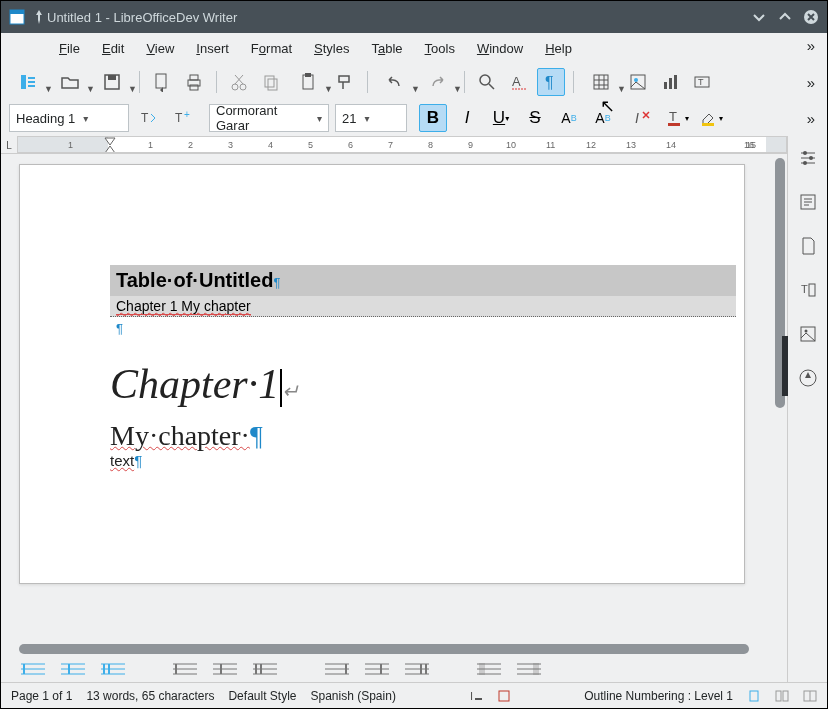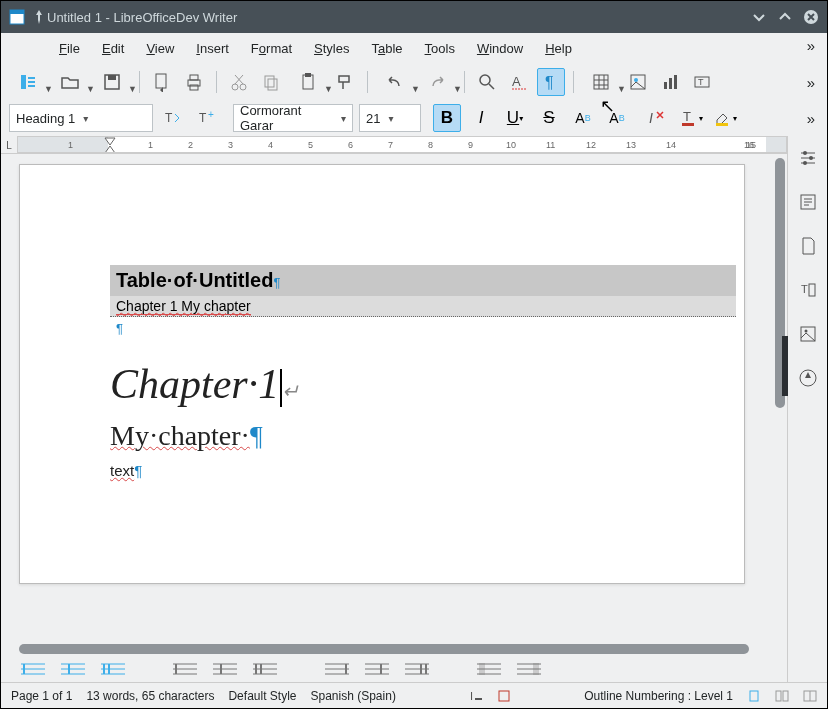--- a/index.html
+++ b/index.html
@@ -53,21 +53,21 @@
 .scroll-h { height: 14px; background: #eff0f1; display:flex; align-items:center; padding: 0 18px 0 18px;}
 .scroll-h .track { flex:1; height:10px; background:#8f9499; border-radius:5px; margin-right:20px;}
 .toc-title-row { background: #c7c7c7; padding: 4px 6px; }
 .toc-title { font-weight: bold; font-size: 20px; color: #000; }
 .toc-entry-row { background: #dcdcdc; padding: 2px 6px; font-size: 14px; color: #000; border-bottom: 1px dotted #666; }
 .toc-entry-row span.entry { border-bottom: 1px solid #d84a4a; }
 .pilcrow { color: #1e88c9; }
 .doc-heading1 { font-family: Georgia, serif; font-style: italic; font-size: 42px; color: #222; margin-top: 20px; position: relative; }
 .doc-heading1 .return-arrow { font-size: 20px; color: #888; }
 .doc-heading2 { font-family: Georgia, serif; font-size: 28px; color: #222; margin-top: 12px; }
-.doc-text { font-size: 15px; color: #222; margin-top: 10px; }
+.doc-text { font-size: 15px; color: #222; }
 .wavy { text-decoration: underline wavy #d84a4a; text-decoration-thickness:1px;}
 .cursor-caret { display:inline-block; width:2px; height:38px; background:#000; vertical-align:middle; margin-left:1px;}
 .cursor-pointer { position: absolute; top: 95px; left: 600px; font-size: 18px; color: #000; }
 </style>
 </head>
 <body>
 
 <div class="window">
 
   <div class="titlebar">
@@ -230,42 +230,42 @@
           <rect x="3" y="5" width="14" height="10" fill="none" stroke="#555"></rect>
           <text x="6" y="13" font-size="9" fill="#555">T</text>
         </svg>
       </div>
     <div class="chevrons">»</div>
   </div>
 
   <div class="cursor-pointer">↖</div>
 
   <div class="fmtbar">
-    <div class="combo" style="width:144px">
+    <div class="combo" style="width:120px">
         <span>Heading 1</span>
         <span class="arr">▾</span>
       </div>
     <div class="fbtn">
         <svg viewBox="0 0 20 20">
           <text x="2" y="14" font-size="12" fill="#555">T</text>
           <path d="M12 6l4 4-4 4" fill="none" stroke="#3daee9"></path>
         </svg>
       </div>
     <div class="fbtn">
         <svg viewBox="0 0 20 20">
           <text x="2" y="14" font-size="12" fill="#555">T</text>
           <text x="11" y="10" font-size="10" fill="#3daee9">+</text>
         </svg>
       </div>
     <div class="sep"></div>
     <div class="combo" style="width:120px">
         <span>Cormorant Garar</span>
         <span class="arr">▾</span>
       </div>
-    <div class="combo" style="width:62px">
+    <div class="combo" style="width:72px">
         <span>21</span>
         <span class="arr">▾</span>
       </div>
     <div class="sep"></div>
     <div class="fbtn active">
         <span style="font-weight:bold; font-size:17px;">B</span>
       </div>
     <div class="fbtn">
         <span style="font-style:italic; font-size:17px;">I</span>
       </div>

